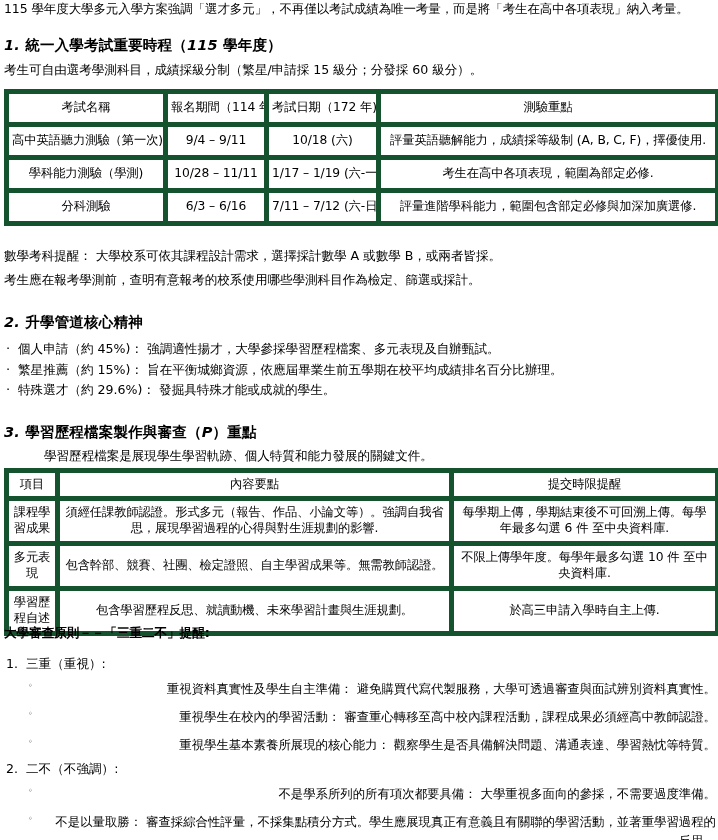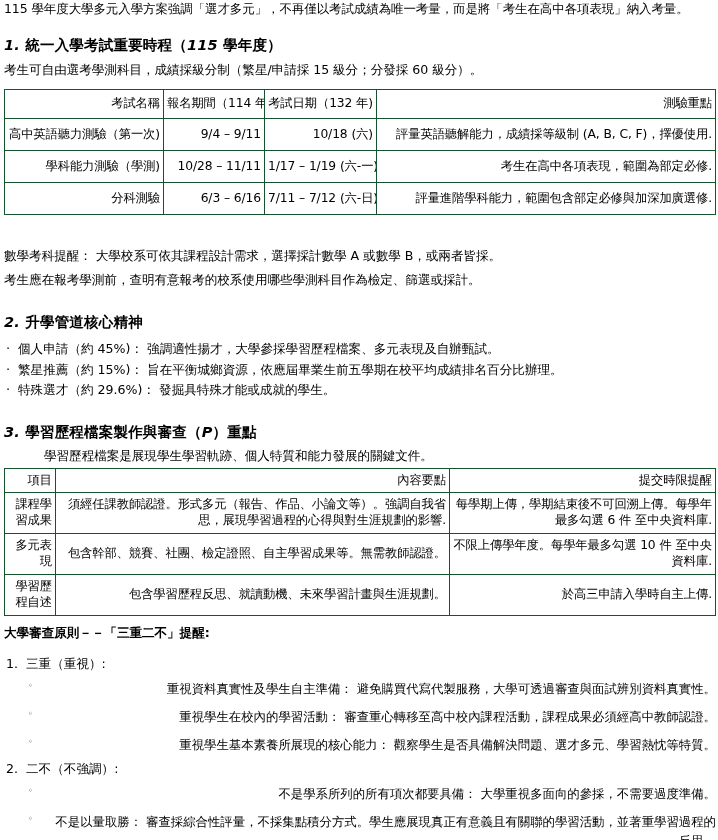--- a/index.html
+++ b/index.html
@@ -53,24 +53,24 @@
   .blk { position: absolute; left: 4px; }
 
   
   table.doc {
     border-collapse: collapse;
     table-layout: fixed;
     font-size: 12.3px;
     letter-spacing: -0.1px;
   }
   table.doc td, table.doc th {
-    border: 1px solid #14532d;
+    border: 5px solid #14532d;
     padding: 4px 3px 4px 3px;
     vertical-align: middle;
-    text-align: right;
+    text-align: center;
     font-weight: normal;
     line-height: 1.25;
     overflow: hidden;
   }
   #exam-table { position: absolute; left: 4px; top: 89px; width: 711px; }
   #exam-table td, #exam-table th { height: 20px; }
   #exam-table .c0 { width: 159px; }
   #exam-table .c1 { width: 101px; }
   #exam-table .c2 { width: 112px; }
   #exam-table .c3 { width: 339px; }
@@ -160,21 +160,21 @@
     <colgroup>
       <col class="c0">
         <col class="c1">
         <col class="c2">
         <col class="c3">
     </colgroup>
     <tbody>
       <tr class="hdr">
         <th class="nowrapcell">考試名稱</th>
         <th class="nowrapcell">報名期間（114 年)</th>
-        <th class="nowrapcell">考試日期（132 年)</th>
+        <th class="nowrapcell">考試日期（172 年)</th>
         <th class="nowrapcell">測驗重點</th>
       </tr>
       <tr>
         <td class="nowrapcell">高中英語聽力測驗（第一次)</td>
         <td class="nowrapcell">9/4 – 9/11</td>
         <td class="nowrapcell">10/18 (六)</td>
         <td class="nowrapcell">評量英語聽解能力，成績採等級制 (A, B, C, F)，擇優使用.</td>
       </tr>
       <tr>
         <td class="nowrapcell">學科能力測驗（學測)</td>
@@ -242,21 +242,21 @@
 
   <div class="blk para bold" style="top:627px;">大學審查原則－－「三重二不」提醒:</div>
 
   <ol class="nums blk" style="top:658px; width:712px;">
     <li>
       <span class="lbl">1.</span>
       <span>三重（重視）:</span>
       <ul class="subdots indent-sub">
         <li class="wrapok">重視資料真實性及學生自主準備： 避免購買代寫代製服務，大學可透過審查與面試辨別資料真實性。</li>
         <li class="wrapok">重視學生在校內的學習活動： 審查重心轉移至高中校內課程活動，課程成果必須經高中教師認證。</li>
-        <li class="wrapok">重視學生基本素養所展現的核心能力： 觀察學生是否具備解決問題、選才多元、學習熱忱等特質。</li>
+        <li class="wrapok">重視學生基本素養所展現的核心能力： 觀察學生是否具備解決問題、溝通表達、學習熱忱等特質。</li>
       </ul>
     </li>
     <li style="margin-top:2px;">
       <span class="lbl">2.</span>
       <span>二不（不強調）:</span>
       <ul class="subdots indent-sub">
         <li class="wrapok">不是學系所列的所有項次都要具備： 大學重視多面向的參採，不需要過度準備。</li>
         <li class="wrapok">不是以量取勝： 審查採綜合性評量，不採集點積分方式。學生應展現真正有意義且有關聯的學習活動，並著重學習過程的反思。</li>
       </ul>
     </li>

